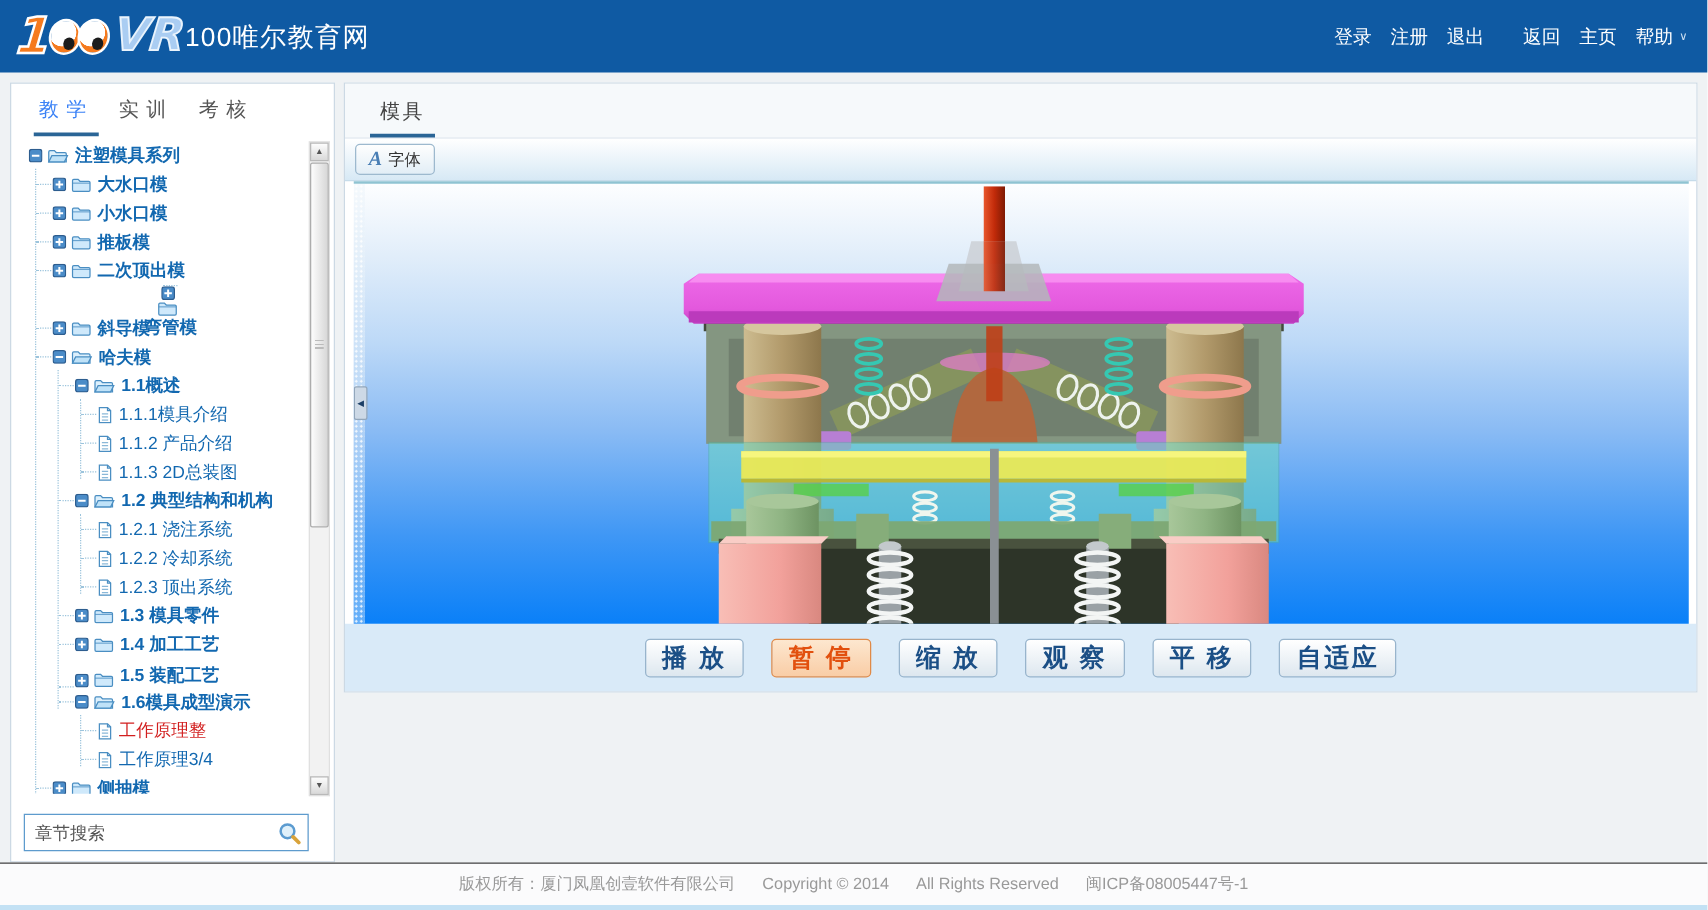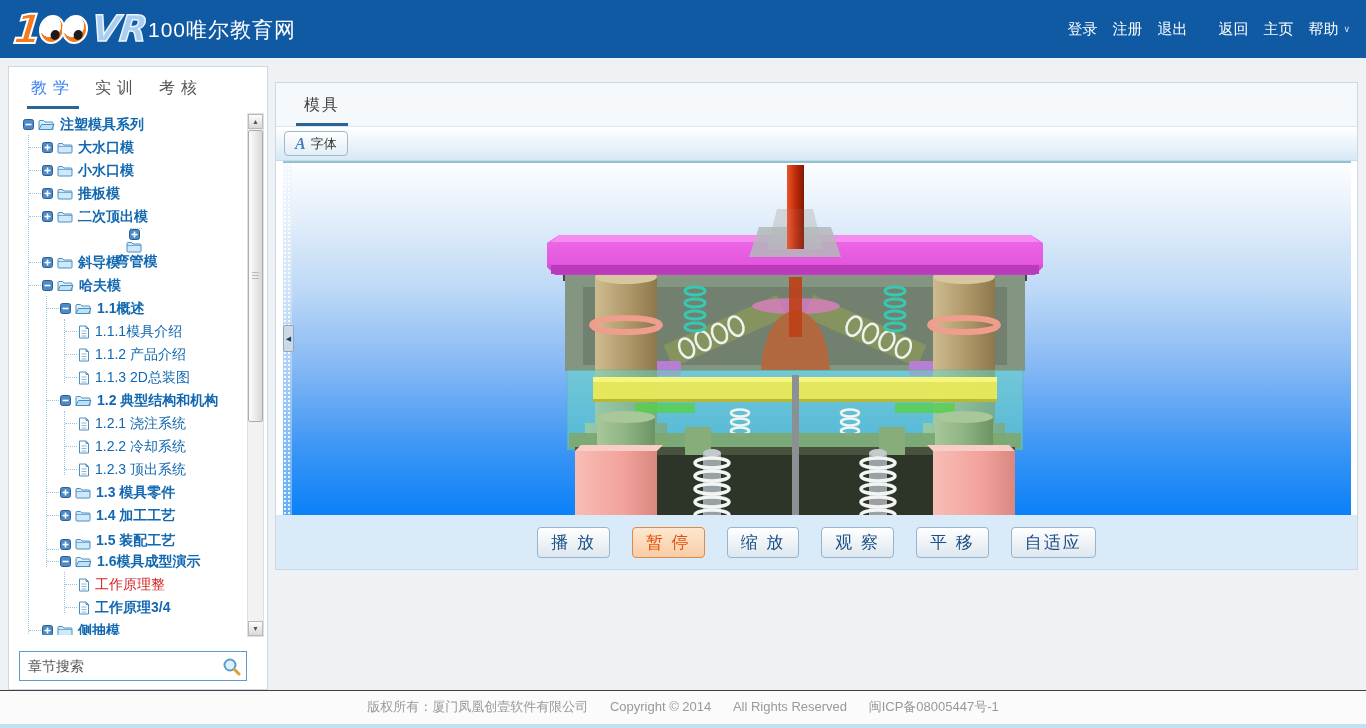--- a/index.html
+++ b/index.html
@@ -44,39 +44,39 @@
   .sbar-thumb::after { content:""; position:absolute; left:3px; right:3px; top:calc(50% - 4px); height:8px;
                 background:repeating-linear-gradient(to bottom,#bbb 0 1px,transparent 1px 3px); }
 
   
   .search-box { position:absolute; left:10px; bottom:8px; width:228px; height:30px; border:1px solid #5e9bcd; background:#fff; display:flex; align-items:center; }
   .search-box input { flex:1; border:none; outline:none; font-size:14px; padding-left:8px; color:#444; background:transparent; font-family:inherit; }
   .search-box input::placeholder { color:#555; opacity:1; }
   .search-btn { width:30px; height:28px; display:flex; align-items:center; justify-content:center; cursor:pointer; background:transparent; border:none; }
 
   
-  .main-panel { position:absolute; left:275px; top:66px; width:1083px; height:488px; background:#ffffff; border:1px solid #ccd9e4; display:flex; flex-direction:column;margin-top:16px; }
+  .main-panel { position:absolute; left:275px; top:66px; width:1083px; height:488px; background:#ffffff; border:1px solid #ccd9e4; display:flex; flex-direction:column; }
   .main-tabbar { height:44px; background:#f6f9fb; border-bottom:1px solid #dde6ee; }
   .main-tab { display:inline-block; margin-left:20px; padding:12px 8px 7px 8px; font-size:16px; color:#444; letter-spacing:2px; border-bottom:3px solid #2a6596; cursor:pointer; }
   .toolbar { height:34px; background:linear-gradient(#ffffff,#d7e9f5); border-bottom:1px solid #c6dcea; display:flex; align-items:center; padding-left:8px; }
   .font-btn { height:25px; padding:0 10px; background:linear-gradient(#fefefe,#e2eef6); border:1px solid #9db9ce; border-radius:4px;
               font-size:13px; color:#333; display:flex; align-items:center; gap:5px; cursor:pointer; font-family:inherit; }
   .font-a { font-family:"Liberation Serif","DejaVu Serif",serif; font-style:italic; font-weight:bold; color:#4a7fb5; font-size:16px; line-height:1; }
 
   .viewer { flex:1; position:relative; margin:0 6px 0 7px; border-top:2px solid #8fc3d2;
             background:linear-gradient(180deg,#fdfeff 0%,#e2eefa 16%,#bdd9f7 36%,#8abbf4 56%,#3f97f5 80%,#0a80f8 100%); overflow:hidden; }
   .collapse-strip { position:absolute; left:0; top:0; bottom:0; width:9px; background:rgba(232,242,250,.40);
             background-image:radial-gradient(rgba(255,255,255,.85) 30%, transparent 32%); background-size:4px 4px; }
   .collapse-btn { position:absolute; left:0; top:calc(50% - 14px); width:11px; height:27px; background:#cdd9e6; border:1px solid #93a7bb;
             border-radius:2px; font-size:7px; color:#1c3f66; display:flex; align-items:center; justify-content:center; cursor:pointer; }
   .model-wrap { position:absolute; left:50%; top:2px; transform:translateX(calc(-50% - 22px)); }
 
   .controlbar { height:54px; background:#d9eaf8; display:flex; align-items:center; justify-content:center; gap:22px; }
   .ctl-btn { min-width:62px; height:31px; padding:0 13px; background:linear-gradient(#ffffff,#dde7ef); border:1px solid #98b4cc; border-radius:4px;
-             font-size:17px; font-weight:normal; color:#1b4f86; letter-spacing:2px; cursor:pointer; font-family:inherit; }
+             font-size:20px; font-weight:bold; color:#1b4f86; letter-spacing:2px; cursor:pointer; font-family:inherit; }
   .ctl-btn.active { background:linear-gradient(#fde7cf,#f9cda6); border-color:#e08a48; color:#e2500e; }
 
   
   .footer { position:absolute; left:0; bottom:0; width:1366px; height:38px; background:#fbfbfc; border-top:1px solid #404040;
             text-align:center; color:#999; font-size:13px; line-height:32px; }
   .footer span { margin:0 9px; }
   .footer-bottom-strip { position:absolute; left:0; bottom:0; width:100%; height:4px; background:#c3e1f4; }
 </style>
 </head>
 <body>
@@ -357,21 +357,21 @@
         <span class="tstub"></span>
         <svg width="12" height="14" viewBox="0 0 12 14">
           <path d="M1.5 1 H8 L10.5 3.5 V13 H1.5 Z" fill="#fff" stroke="#4a8ec2"></path>
           <path d="M8 1 V3.5 H10.5" fill="none" stroke="#4a8ec2"></path>
           <line x1="3.5" y1="6" x2="8.5" y2="6" stroke="#8ab8d8"></line>
           <line x1="3.5" y1="8.5" x2="8.5" y2="8.5" stroke="#8ab8d8"></line>
           <line x1="3.5" y1="11" x2="8.5" y2="11" stroke="#8ab8d8"></line>
         </svg>
         <span class="lbl">工作原理整</span>
       </div>
-      <div class="tree-row" style="padding-left: 50px; font-weight: bold;">
+      <div class="tree-row" style="padding-left: 50px;">
         <span class="tstub"></span>
         <svg width="12" height="14" viewBox="0 0 12 14">
           <path d="M1.5 1 H8 L10.5 3.5 V13 H1.5 Z" fill="#fff" stroke="#4a8ec2"></path>
           <path d="M8 1 V3.5 H10.5" fill="none" stroke="#4a8ec2"></path>
           <line x1="3.5" y1="6" x2="8.5" y2="6" stroke="#8ab8d8"></line>
           <line x1="3.5" y1="8.5" x2="8.5" y2="8.5" stroke="#8ab8d8"></line>
           <line x1="3.5" y1="11" x2="8.5" y2="11" stroke="#8ab8d8"></line>
         </svg>
         <span class="lbl">工作原理3/4</span>
       </div>

